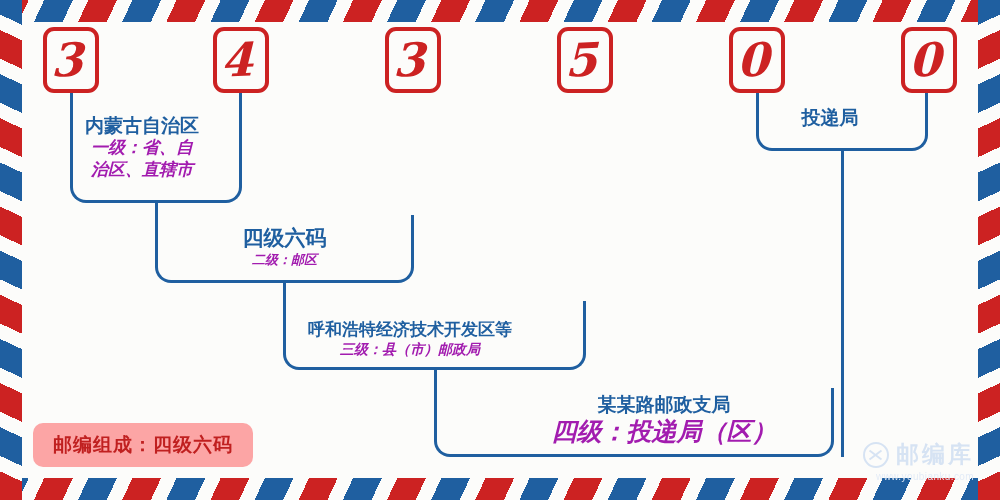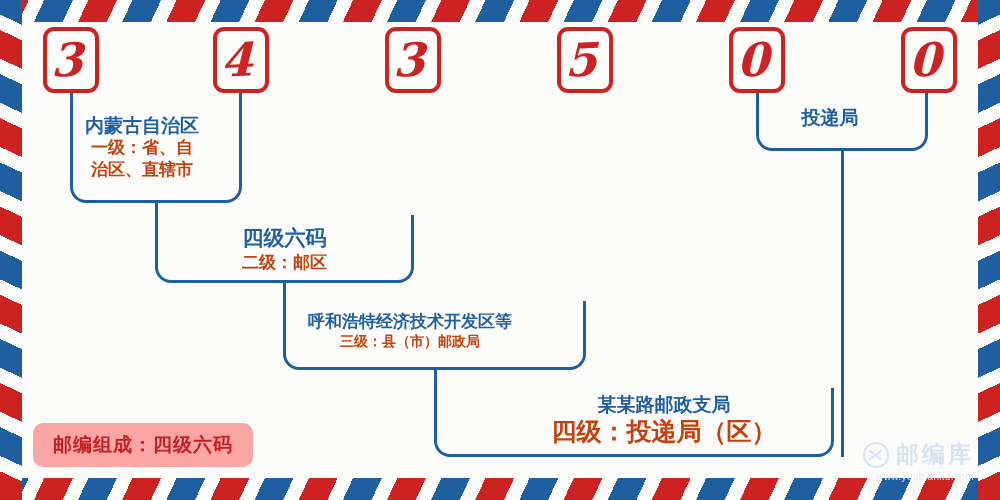--- a/index.html
+++ b/index.html
@@ -116,24 +116,25 @@
     line-height: 1.28;
     white-space: nowrap;
   }
   .lbl-name {
     color: #1f5fa0;
     font-weight: bold;
     font-family: "DejaVu Serif", serif;
     display: block;
   }
   .lbl-level {
-    color: #c2410c;
+    color: #a21caf;
     font-weight: bold;
     font-family: "DejaVu Sans", sans-serif;
     display: block;
+    font-style: italic;
   }
 
   
   .caption-pill {
     position: absolute;
     left: 33px;
     top: 423px;
     padding: 9px 20px;
     border-radius: 10px;
     background: #fca5a5;
@@ -233,26 +234,26 @@
   <div class="label-group" style="left:70px; top:113px; width:144px;">
     <span class="lbl-name" style="font-size:19px;">内蒙古自治区</span>
     <span class="lbl-level" style="font-size:17px;">一级：省、自</span>
     <span class="lbl-level" style="font-size:17px;">治区、直辖市</span>
   </div>
 
   <div class="vline" style="left:155px; top:203px; height:14px;"></div>
   <div class="bracket" style="left:155px; top:215px; width:259px; height:68px;"></div>
   <div class="label-group" style="left:155px; top:225px; width:259px;">
     <span class="lbl-name" style="font-size:21px;">四级六码</span>
-    <span class="lbl-level" style="font-size:17px;">二级：邮区</span>
+    <span class="lbl-level" style="font-size:13px;">二级：邮区</span>
   </div>
 
   <div class="vline" style="left:283px; top:283px; height:20px;"></div>
   <div class="bracket" style="left:283px; top:301px; width:303px; height:69px;"></div>
-  <div class="label-group" style="left:283px; top:311px; width:254px;">
+  <div class="label-group" style="left:283px; top:319px; width:254px;">
     <span class="lbl-name" style="font-size:17px;">呼和浩特经济技术开发区等</span>
     <span class="lbl-level" style="font-size:14px;">三级：县（市）邮政局</span>
   </div>
 
   <div class="vline" style="left:434px; top:370px; height:20px;"></div>
   <div class="bracket" style="left:434px; top:388px; width:400px; height:69px;"></div>
   <div class="label-group" style="left:434px; top:392px; width:460px;">
     <span class="lbl-name" style="font-size:19px;">某某路邮政支局</span>
     <span class="lbl-level" style="font-size:25px;text-align:center;">四级：投递局（区）</span>
   </div>

